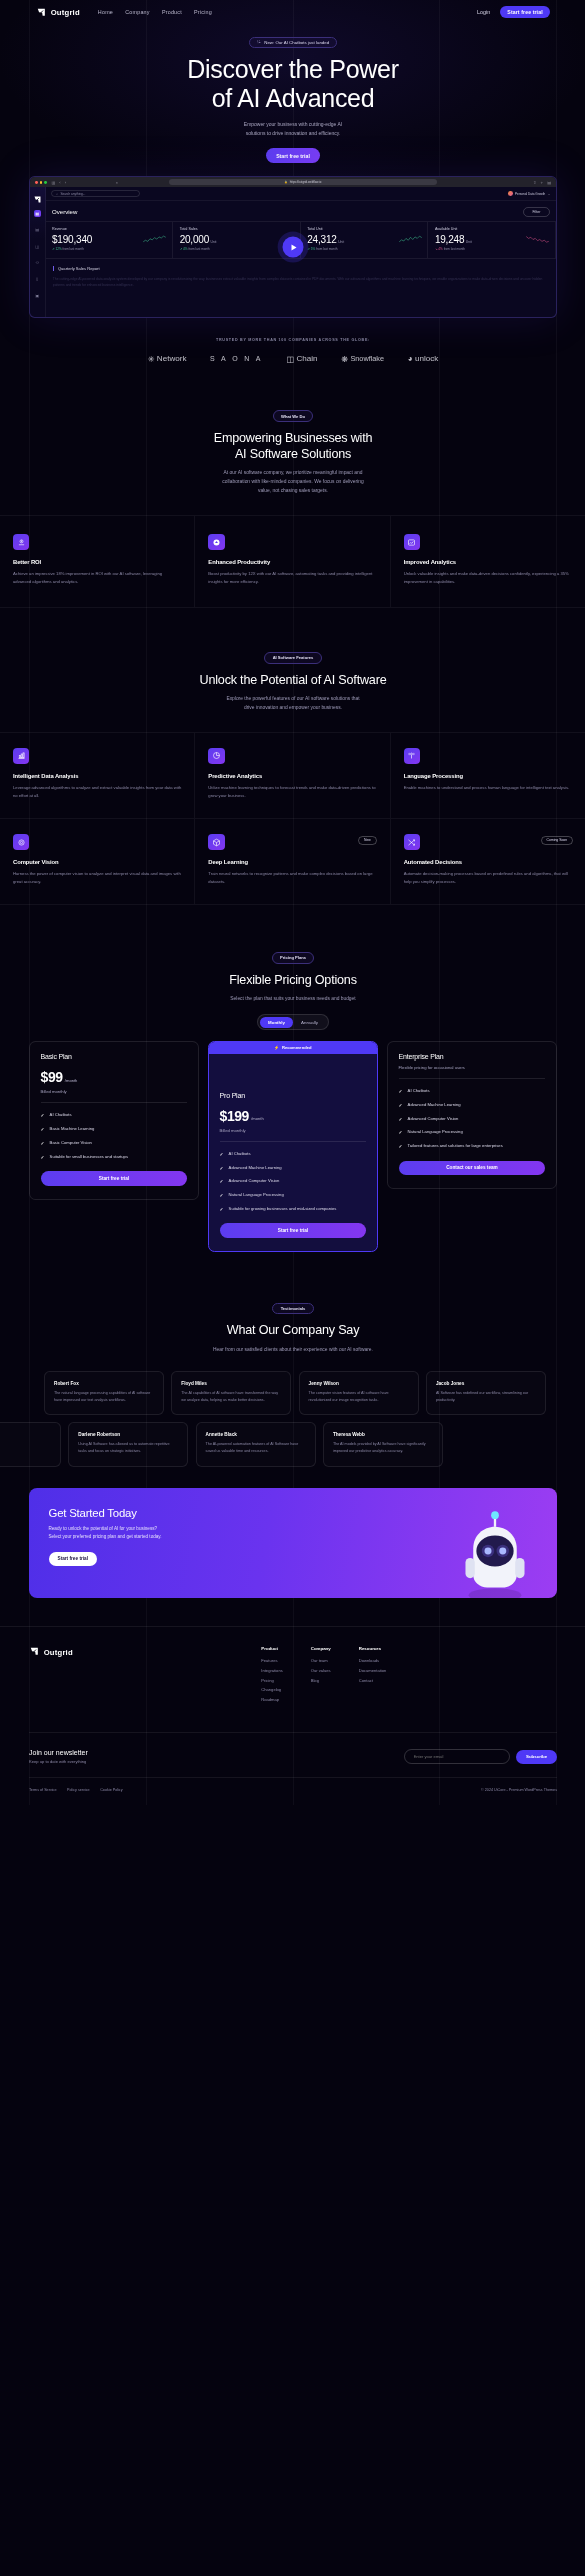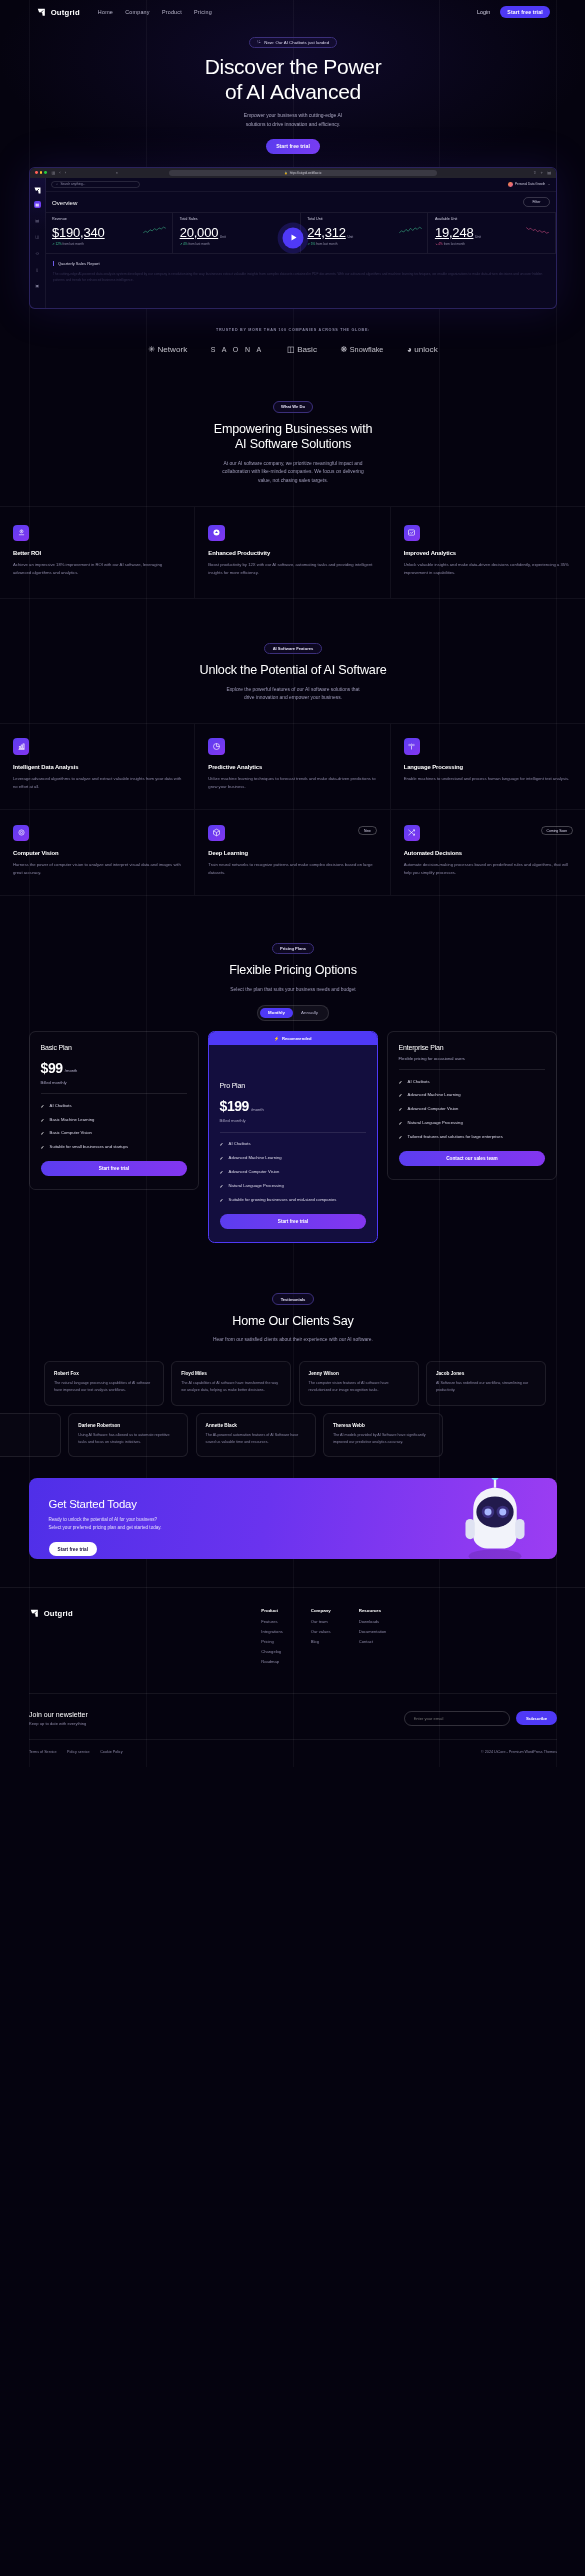--- a/index.html
+++ b/index.html
@@ -38,21 +38,21 @@
 
   
   .hero { text-align:center; padding-top:8.1px; }
   .pill {
     display:inline-flex; align-items:center; gap:3.3px;
     border:0.8px solid #3b2f7a; border-radius:16.3px; padding:2px 7.3px;
     font-size:4.4px; color:#ddd9f0; background:rgba(30,20,70,.35);
   }
   .pill .dot-ico { width:4.1px; height:4.1px; display:block; }
   .hero h1 {
-    font-size:21px; line-height:1.17; font-weight:400; letter-spacing:-0.3px;
+    font-size:25px; line-height:1.17; font-weight:400; letter-spacing:-0.3px;
     margin-top:7.3px; color:#fff;
   }
   .hero p.sub {
     margin-top:6.5px; font-size:5px; line-height:1.75; color:#a9a6c0;
   }
   .hero .cta { margin-top:8.1px; }
   .btn-hero {
     background:linear-gradient(110deg,#5b3df0,#7b3df5); border:none; color:#fff;
     border-radius:16.3px; font-size:5.2px; font-weight:700; padding:4.5px 10.6px;
     font-family:inherit; cursor:pointer;
@@ -96,21 +96,21 @@
   .mk-ovw { display:flex; align-items:center; padding:5.7px 6.5px 4.1px; }
   .mk-ovw h4 { font-size:6.1px; font-weight:400; color:#fff; }
   .mk-filter { margin-left:auto; font-size:3.6px; color:#cfcde0; border:0.8px solid rgba(255,255,255,.18);
                border-radius:16.3px; padding:2px 8.1px; }
   .stats { display:flex; border-top:0.8px solid rgba(255,255,255,.07);
            border-bottom:0.8px solid rgba(255,255,255,.07); }
   .stat { flex:1; padding:4.9px 6.5px 6.5px; border-right:0.8px solid rgba(255,255,255,.07); position:relative; }
   .stat:last-child { border-right:none; }
   .stat .lbl { font-size:3.7px; color:#cfcde0; }
   .stat .valrow { display:flex; align-items:flex-end; gap:1.6px; margin-top:3.3px; }
-  .stat .val { font-size:13px; color:#fff; letter-spacing:-0.2px;text-decoration:underline; }
+  .stat .val { font-size:10px; color:#fff; letter-spacing:-0.2px; }
   .stat .unit { font-size:3.3px; color:#9a98b2; padding-bottom:0.8px; }
   .stat .delta { font-size:3.1px; margin-top:2.4px; color:#8e8ca6; }
   .stat .delta b { font-weight:400; }
   .spark { position:absolute; right:5.7px; top:13px; width:23px; height:9px; }
   .play {
     position:absolute; left:50%; top:50%; transform:translate(-50%,-50%);
     width:21px; height:21px; border-radius:50%;
     background:#4f39f6; display:flex; align-items:center; justify-content:center;
     box-shadow:0 0 0 4.9px rgba(79,57,246,.22); z-index:5;
   }
@@ -187,21 +187,21 @@
   
   .tcards { display:flex; gap:7.3px; margin-top:16.3px; padding-left:0; }
   .tcards.row2 { margin-top:7.3px; }
   .tcard { flex:0 0 auto; width:120px; border:0.8px solid rgba(255,255,255,.09);
            border-radius:5.7px; padding:9px 9px 10.6px; text-align:left;
            background:rgba(255,255,255,.015); }
   .tcard h4 { font-size:4.7px; font-weight:700; }
   .tcard p { font-size:3.7px; line-height:1.85; color:#8a87a4; margin-top:4.1px; }
 
   
-  .banner { margin:21px 29px 0; border-radius:8.1px; height:81px; position:relative;
+  .banner { margin:21px 29px 0; border-radius:8.1px; height:110px; position:relative;
             overflow:hidden; padding:19.5px 19.5px;
             background:linear-gradient(100deg,#4f2fe8 0%,#6a33ef 45%,#9c3df2 100%); }
   .banner h2 { font-size:11.4px; font-weight:400; letter-spacing:-0.2px; }
   .banner p { font-size:4.6px; line-height:1.85; color:#e4defb; margin-top:5.7px; max-width:187px; }
   .banner .wbtn { margin-top:9.8px; background:#fff; color:#1d1440; border:none; border-radius:16.3px;
                   font-size:4.7px; font-weight:700; padding:4.5px 9px; font-family:inherit; cursor:pointer; }
   .robot { position:absolute; right:23px; bottom:-4.9px; width:78px; height:101px; }
 
   
   .footer { margin-top:28px; border-top:0.8px solid rgba(255,255,255,.07); padding:19.5px 29px 0; }
@@ -403,21 +403,21 @@
     <div class="logos">
       <div>
             <span>✳</span>
             <span>Network</span>
           </div>
       <div class="sp">
             <span>S A O N A</span>
           </div>
       <div>
             <span>◫</span>
-            <span>Basic</span>
+            <span>Chain</span>
           </div>
       <div>
             <span>❋</span>
             <span style="font-size:7.3px">Snowflake</span>
           </div>
       <div>
             <span>◕</span>
             <span>unlock</span>
           </div>
     </div>
@@ -639,21 +639,21 @@
               <span class="ck">✓</span>
               <span class="t">Tailored features and solutions for large enterprises</span>
             </div>
         <button class="plan-btn">Contact our sales team</button>
       </div>
     </div>
   </div>
 
   <div class="sec" style="margin-top:46px; overflow:hidden">
     <span class="tag">Testimonials</span>
-    <h2>Home Our Clients Say</h2>
+    <h2>What Our Company Say</h2>
     <p class="lead">Hear from our satisfied clients about their experience with our AI software.</p>
     <div class="tcards" style="margin-left:44px">
       <div class="tcard">
             <h4>Robert Fox</h4>
             <p>The natural language processing capabilities of AI software have impressed our text analysis workflows.</p>
           </div>
       <div class="tcard">
             <h4>Floyd Miles</h4>
             <p>The AI capabilities of AI software have transformed the way we analyze data, helping us make better decisions.</p>
           </div>

